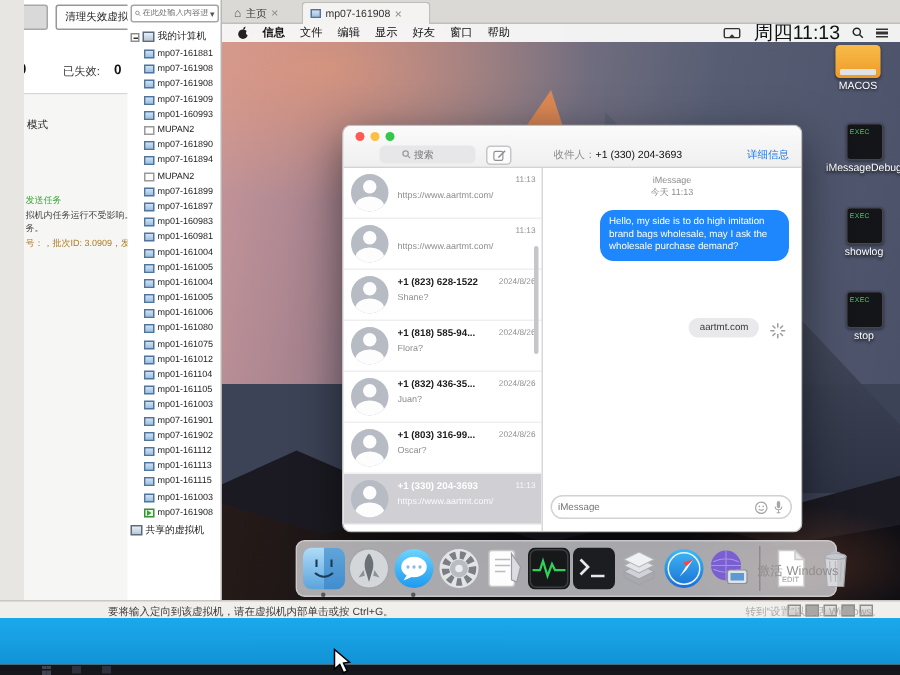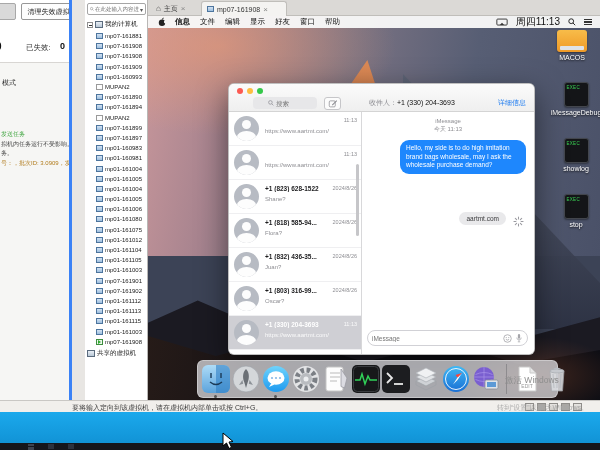--- a/index.html
+++ b/index.html
@@ -3,21 +3,21 @@
 <meta charset="utf-8">
 <style>
   * { margin:0; padding:0; box-sizing:border-box; }
   body { font-family:"Liberation Sans","DejaVu Sans",sans-serif; background:#000; }
   #stage { position:relative; width:600px; height:450px; overflow:hidden; background:#e8e6e3; }
 
   
   #vmware { position:absolute; left:0; top:0; width:600px; height:412px; background:#e8e6e3; }
 
   
-  #panelA { position:absolute; left:0; top:0; width:72px; height:400px; background:#fff; border-right:3px solid #3b82f6; overflow:hidden; }
+  #panelA { position:absolute; left:16px; top:0; width:72px; height:400px; background:#fff; border-right:1px solid #3b82f6; overflow:hidden; }
   .btn-frag { position:absolute; left:-6px; top:3px; width:22px; height:17px; background:#d9d9d9; border:1px solid #a8a8a8; border-radius:2px; }
   .clean-btn { position:absolute; left:21px; top:3px; width:62px; height:17px; background:#fdfdfd; border:1px solid #979797; border-radius:2px; font-size:7px; line-height:15px; text-align:center; color:#222; }
   .count-partial { position:absolute; left:-4px; top:41px; font-size:10px; font-weight:bold; color:#111; }
   .expired-label { position:absolute; left:26px; top:43px; font-size:7.5px; color:#333; }
   .expired-value { position:absolute; left:60px; top:41px; font-size:9px; font-weight:bold; color:#111; }
   .panelA-div { position:absolute; left:0; top:62px; width:85px; border-top:1px solid #d8d6d3; }
   .panelA-low { position:absolute; left:0; top:63px; width:85px; height:337px; background:#f6f6f4; }
   .mode-text { position:absolute; left:2px; top:78px; font-size:7px; color:#222; }
   #log { position:absolute; left:1px; top:130px; width:83px; overflow:hidden; }
   .logline { font-size:6px; line-height:9.5px; white-space:nowrap; }
@@ -72,21 +72,21 @@
     background:linear-gradient(100deg,#261b18, #0e0e14 45%); }
   .rockglow { position:absolute; left:300px; top:320px; width:170px; height:80px;
     background:radial-gradient(ellipse, rgba(205,105,55,.28), transparent 70%); }
 
   
   #menubar { position:absolute; left:0; top:0; width:452px; height:12px; background:rgba(247,247,247,.97); display:flex; align-items:center; font-size:7.5px; color:#111; }
   #apple { margin-left:10px; display:flex; align-items:center; }
   #menus { display:flex; gap:10px; margin-left:9px;text-align:right; }
   #menus .menu:first-child { font-weight:bold; }
   .mb-right { position:absolute; right:0; top:0; height:12px; display:flex; align-items:center; gap:8px; padding-right:8px; }
-  .mb-clock { font-size:10px; color:#111; }
+  .mb-clock { font-size:13px; color:#111; }
   .mb-list { display:flex; flex-direction:column; gap:1.5px; }
   .mb-list span { display:block; width:8px; height:1.2px; background:#333; }
 
   
   .desk-icon { position:absolute; width:56px; text-align:center; }
   .desk-icon .lbl { margin-top:2px; font-size:7px; color:#fff; text-shadow:0 1px 2px rgba(0,0,0,.85); white-space:nowrap; }
   .drive-ic { width:30px; height:22px; margin:0 auto; border-radius:3px; background:linear-gradient(#f8bc49,#ef9a27); position:relative; box-shadow:0 1px 2px rgba(0,0,0,.4); }
   .drive-ic::after { content:""; position:absolute; left:3px; right:3px; bottom:2px; height:4px; background:#dfe3e8; border-radius:1px; }
   .script-ic { width:25px; height:25px; margin:0 auto; border-radius:3px; background:#141518; border:1px solid #43464d; position:relative; box-shadow:0 1px 2px rgba(0,0,0,.4); }
   .script-ic .badge { position:absolute; left:2px; top:2px; font-size:4.5px; color:#39d353; letter-spacing:.3px; }

